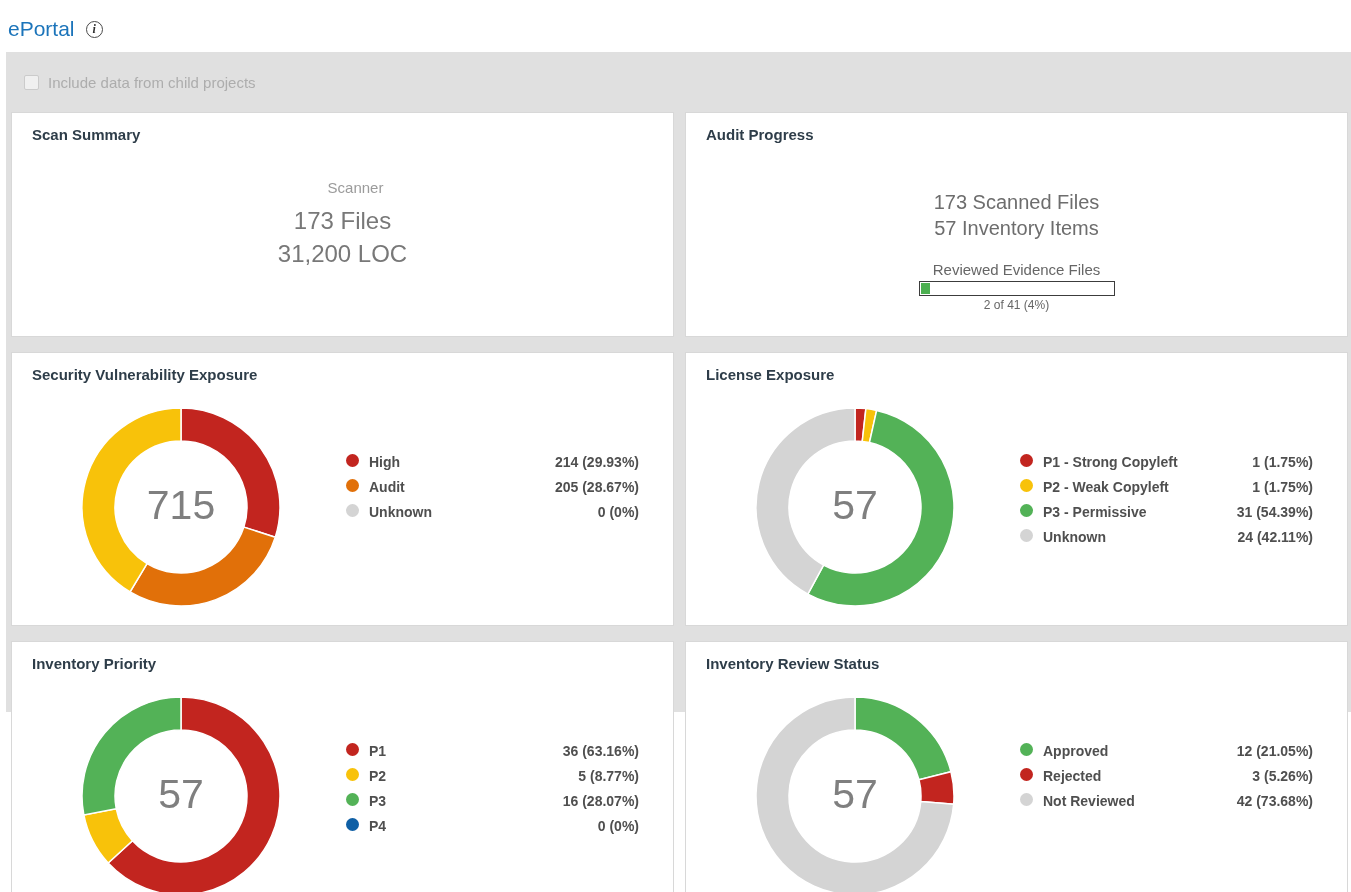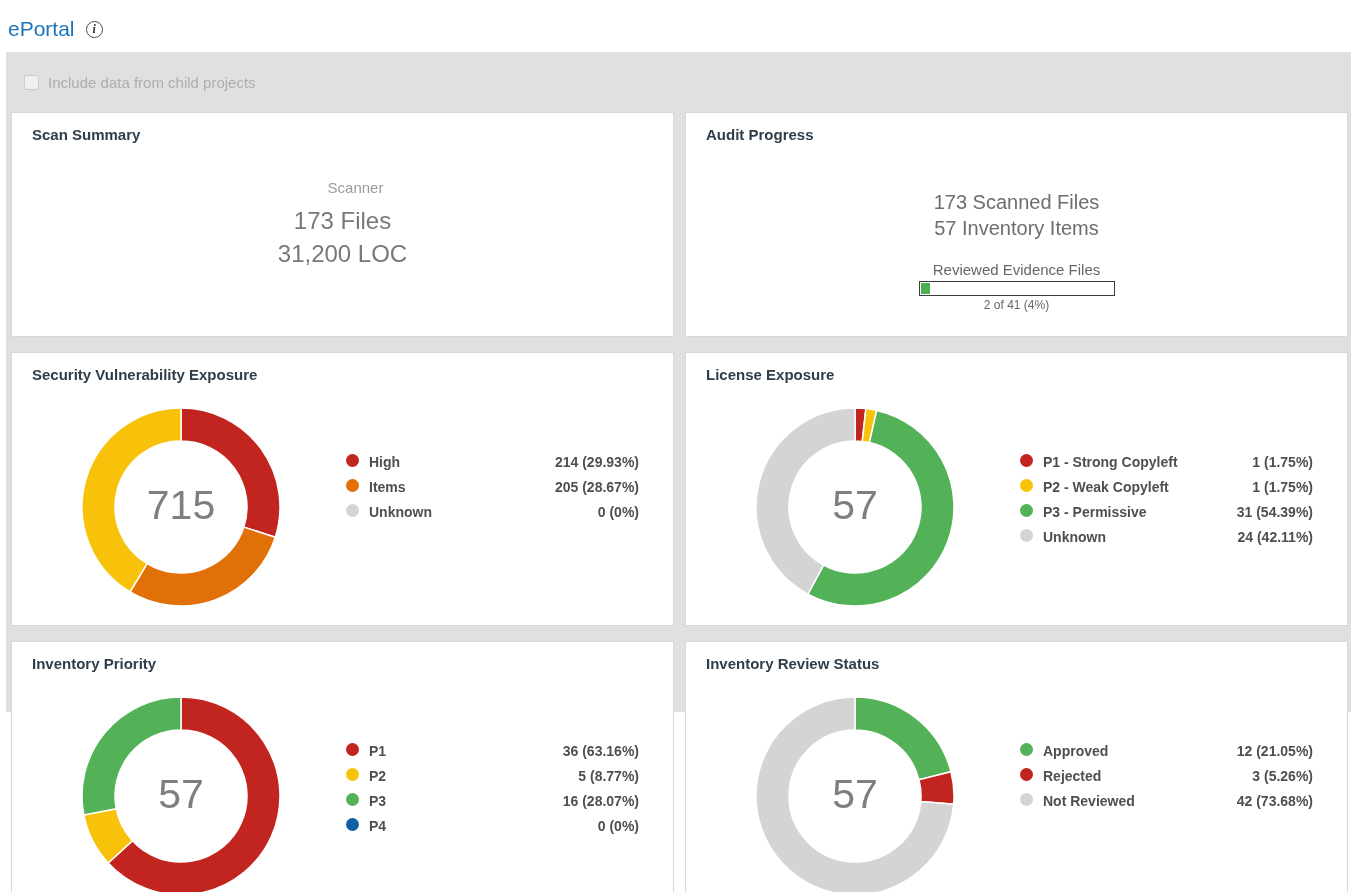--- a/index.html
+++ b/index.html
@@ -117,21 +117,21 @@
         <span class="donut-total">715</span>
       </div>
       <ul class="legend">
         <li class="legend-row">
           <span class="dot" style="background: rgb(194, 37, 31);"></span>
           <span class="legend-label">High</span>
           <span class="legend-value">214 (29.93%)</span>
         </li>
         <li class="legend-row">
           <span class="dot" style="background: rgb(225, 112, 9);"></span>
-          <span class="legend-label">Items</span>
+          <span class="legend-label">Audit</span>
           <span class="legend-value">205 (28.67%)</span>
         </li>
         <li class="legend-row">
           <span class="dot" style="background: rgb(212, 212, 212);"></span>
           <span class="legend-label">Unknown</span>
           <span class="legend-value">0 (0%)</span>
         </li>
       </ul>
     </section>
 

